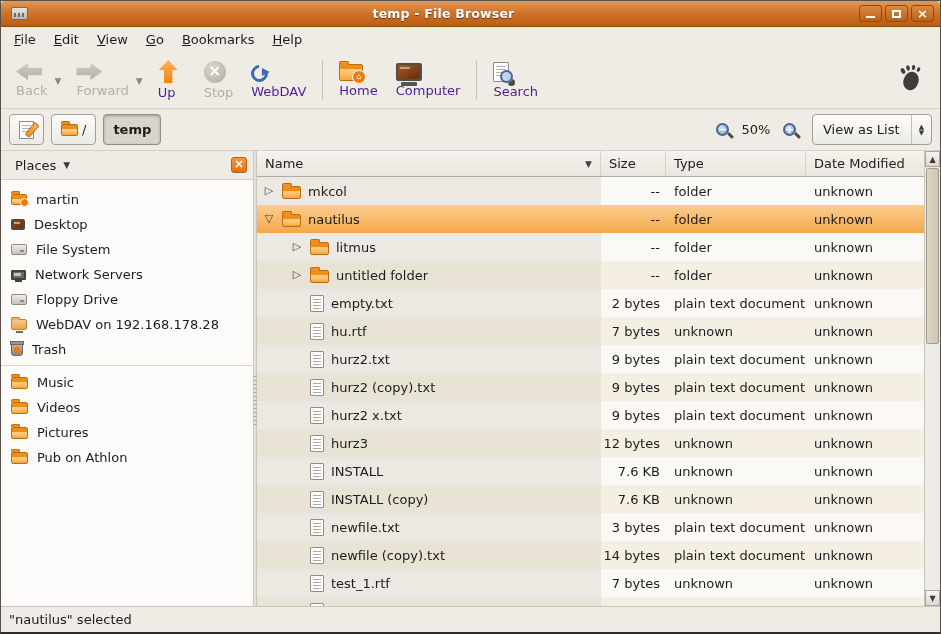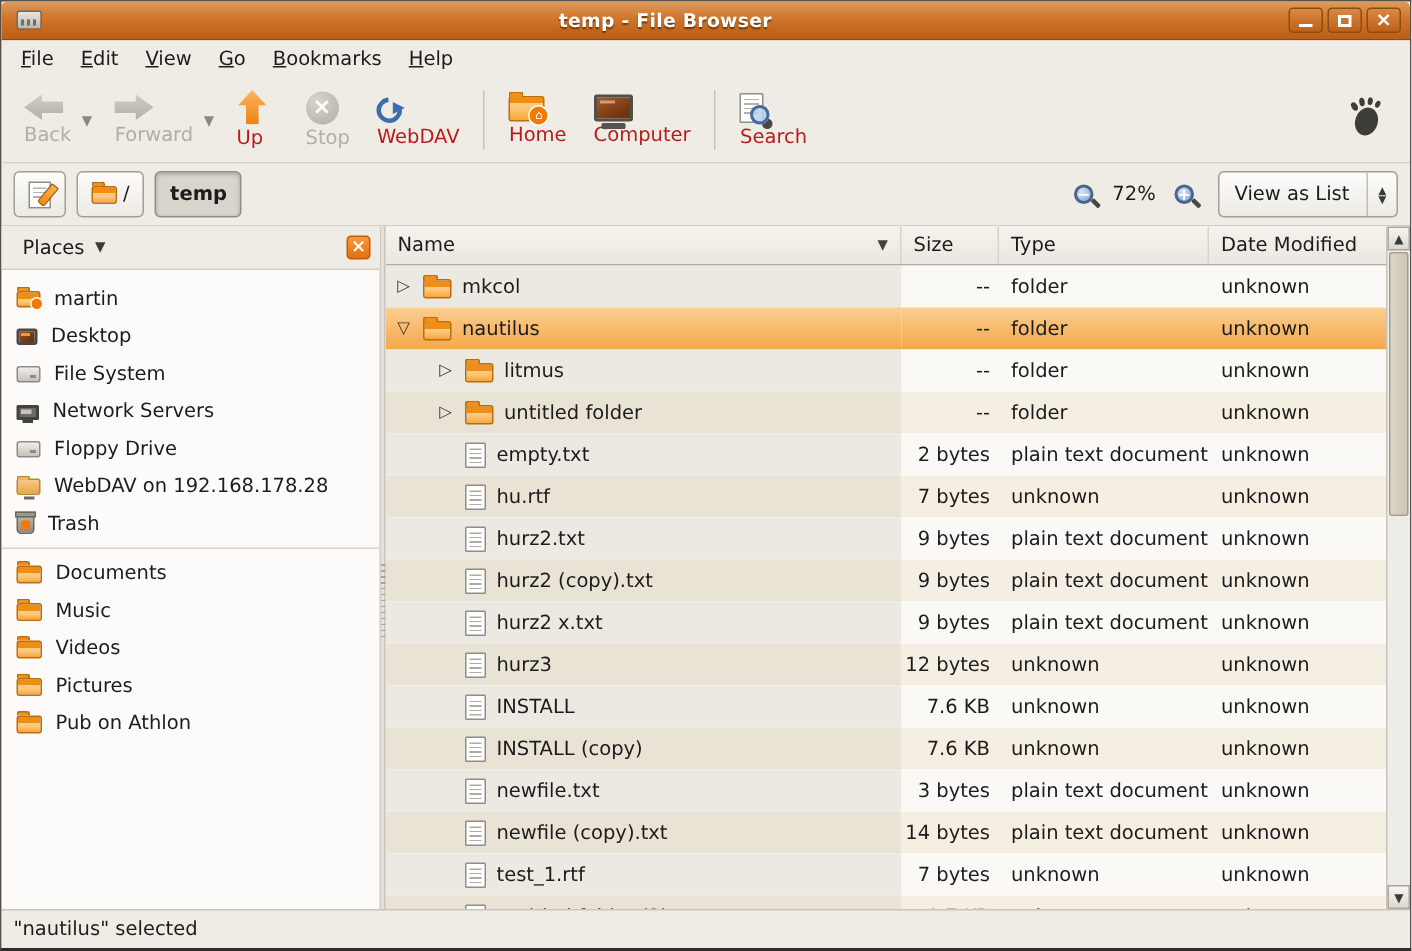--- a/index.html
+++ b/index.html
@@ -27,21 +27,21 @@
   
   .menubar{height:24px;flex:0 0 24px;display:flex;align-items:center;gap:0;background:#efece6;padding:0 4px;}
   .menu-item{padding:2px 9px;font-size:13px;color:#1c1c1c;}
   .menu-item u{text-decoration:underline;}
 
   
   .toolbar{height:58px;flex:0 0 58px;border-bottom:1px solid #d4d0c9;display:flex;align-items:center;padding:2px 6px;background:#efece6;}
   .tb-group{display:flex;align-items:center;}
   .tb-btn{display:flex;flex-direction:column;justify-content:flex-end;gap:2px;
     padding:4px 9px 3px;border-radius:3px;min-width:46px;}
-  .tb-label{font-size:13px;color:#b91c1c;white-space:nowrap;}
+  .tb-label{font-size:13px;color:#4c1d95;white-space:nowrap;}
   .tb-btn.disabled .tb-label{color:#b2aea5;}
   .tb-caret{color:#8d897f;font-size:9px;margin:0 6px 0 -2px;align-self:center;padding-top:2px;}
   .tb-sep{width:1px;height:40px;background:#c9c5be;margin:0 7px;}
   .tb-right{margin-left:auto;margin-right:10px;}
   .tbi{display:block;position:relative;}
 
   .icon-back-arrow,.icon-forward-arrow{width:26px;height:19px;background:linear-gradient(#d2cec6,#b2aea5);}
   .icon-back-arrow{clip-path:polygon(0 50%,46% 5%,46% 30%,100% 30%,100% 70%,46% 70%,46% 95%);}
   .icon-forward-arrow{clip-path:polygon(100% 50%,54% 5%,54% 30%,0 30%,0 70%,54% 70%,54% 95%);}
   .icon-up-arrow{width:21px;height:23px;background:linear-gradient(#fcb45c,#ee8312);
@@ -275,21 +275,21 @@
     </span>
     <span class="loc-btn">
       <span class="icon-folder-small fold"></span>
       <span>/</span>
     </span>
     <span class="loc-btn pressed">
       <span>temp</span>
     </span>
     <span class="loc-right">
       <span class="zoom-lens minus"></span>
-      <span class="zoom-level">72%</span>
+      <span class="zoom-level">50%</span>
       <span class="zoom-lens plus"></span>
       <span class="view-combo">
         <span class="view-combo-label">View as List</span>
         <span class="combo-stepper">
             <span>▲</span>
             <span>▼</span>
           </span>
       </span>
     </span>
   </div>
@@ -326,24 +326,20 @@
           </div>
           <div class="side-item">
             <span class="si icon-webdav-folder"></span>
             <span class="side-label">WebDAV on 192.168.178.28</span>
           </div>
           <div class="side-item">
             <span class="si icon-trash"></span>
             <span class="side-label">Trash</span>
           </div>
           <div class="side-sep"></div>
-          <div class="side-item">
-            <span class="si icon-folder-small fold"></span>
-            <span class="side-label">Documents</span>
-          </div>
           <div class="side-item">
             <span class="si icon-folder-small fold"></span>
             <span class="side-label">Music</span>
           </div>
           <div class="side-item">
             <span class="si icon-folder-small fold"></span>
             <span class="side-label">Videos</span>
           </div>
           <div class="side-item">
             <span class="si icon-folder-small fold"></span>

